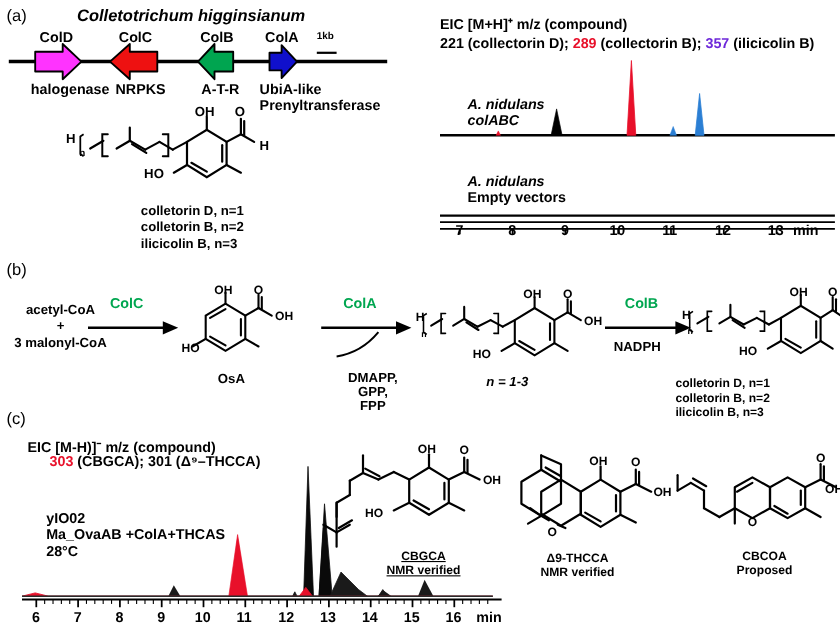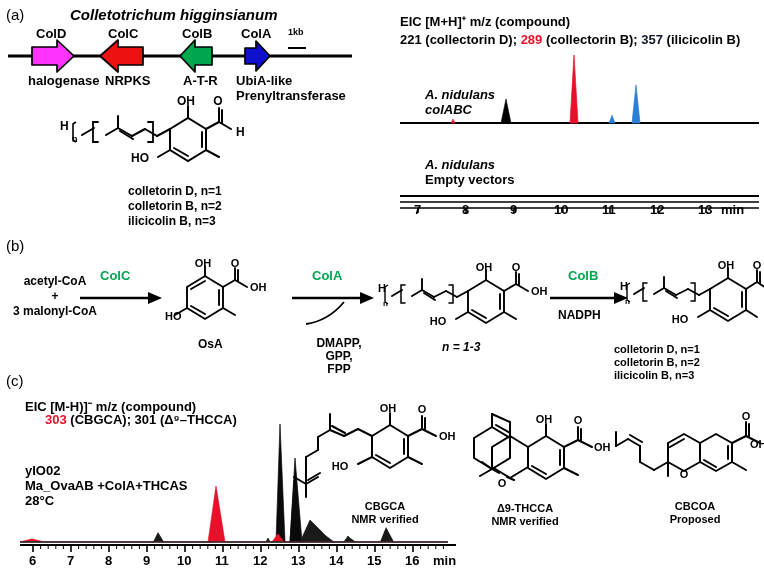--- a/index.html
+++ b/index.html
@@ -7,21 +7,21 @@
   body{
     width:764px;height:570px;position:relative;overflow:hidden;
     font-family:"Liberation Sans",sans-serif;color:#000;
     -webkit-font-smoothing:antialiased;
   }
   .abs{position:absolute;}
   .panel-label{font-size:15px;font-weight:400;font-family:"Liberation Sans",sans-serif;}
   .bold{font-weight:bold;}
   .bi{font-weight:bold;font-style:italic;}
   .red{color:#e8102a;}
-  .blue{color:#0f172a;}
+  .blue{color:#6d28d9;}
   .green{color:#00a650;}
   .t11{font-size:11px;}
   .t12{font-size:12px;}
   .t13{font-size:13px;}
   .nowrap{white-space:nowrap;margin-left:20px;}
   .ctr{text-align:center;}
   svg{display:block;overflow:visible;}
   .axnum{font-size:13px;font-weight:bold;font-family:"Liberation Sans",sans-serif;}
   .axnum-c{font-size:13px;font-weight:bold;font-family:"Liberation Sans",sans-serif;}
   .structlabel{font-size:11px;font-weight:bold;line-height:13px;text-align:center;}
@@ -326,21 +326,21 @@
   <div class="bold t11">ilicicolin B,  n=3</div>
 </div>
 
 <div class="abs panel-label" style="left:6px;top:372px;">(c)</div>
 
 <div class="abs bold t13" style="left:25px;top:397px;">EIC [M-H)]⁻ m/z (compound)</div>
 <div class="abs bold t13 nowrap" style="left:25px;top:412px;">
   <span class="red">303</span><span> (CBGCA); 301 (Δ⁹–THCCA)</span>
 </div>
 
-<div class="abs" style="left:25px;top:463px;line-height:15px;">
+<div class="abs" style="left:42px;top:463px;line-height:15px;">
   <div class="bold t13">yIO02</div>
   <div class="bold t13">Ma_OvaAB +ColA+THCAS</div>
   <div class="bold t13">28°C</div>
 </div>
 
 <div class="abs" style="left:14px;top:420px;width:440px;height:130px;">
   <svg width="440" height="130" viewBox="0 0 440 130">
 
     <g>
       <path d="M6,122 L140,122 L144,116 L148,122 L200,122 L204,119 L208,122 L252,122
@@ -476,21 +476,21 @@
       <path d="M128,65 L142,72"></path>
     </g>
     <g class="chemtxt" font-size="11" fill="#000">
       <text x="108" y="20" text-anchor="middle">OH</text>
       <text x="142" y="21" text-anchor="middle">O</text>
       <text x="159" y="48">OH</text>
       <text x="60" y="78" text-anchor="middle">HO</text>
     </g>
   </svg>
 </div>
-<div class="abs structlabel" style="left:330px;top:500px;width:110px;">
+<div class="abs structlabel" style="left:330px;top:500px;width:110px;text-decoration:underline;">
   <div>CBGCA</div>
   <div>NMR verified</div>
 </div>
 
 <div class="abs" style="left:452px;top:392px;width:160px;height:112px;">
   <svg width="160" height="112" viewBox="0 0 160 112">
     <g stroke="#000" stroke-width="2" fill="none" stroke-linecap="round" stroke-linejoin="round">
 
       <path d="M22,46 L22,66 L40,77 L58,66 L58,46 L40,35 Z"></path>
       <path d="M44,33 L58,41"></path>

